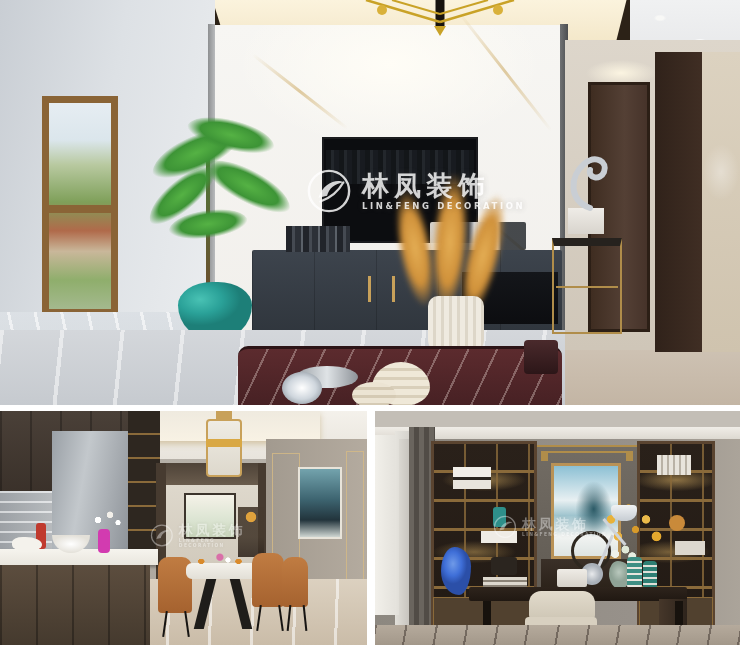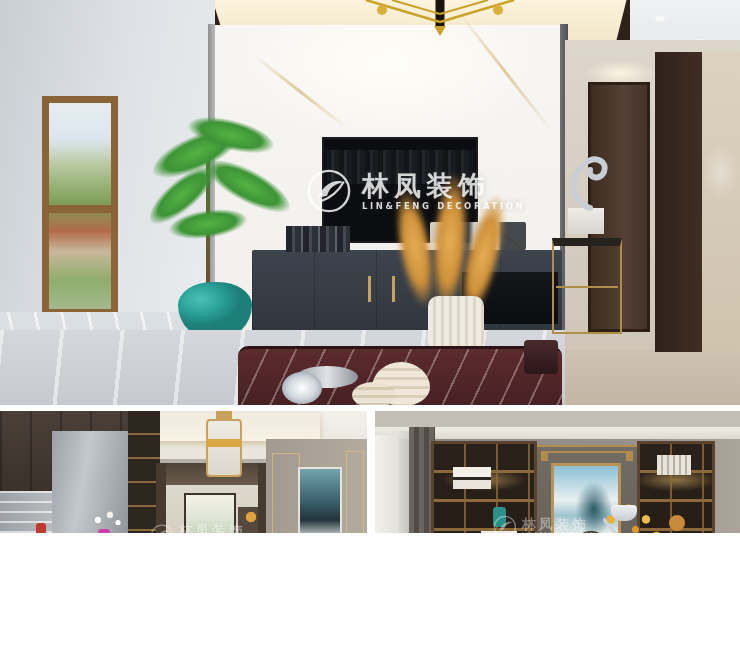--- a/index.html
+++ b/index.html
@@ -1,16 +1,16 @@
 <!DOCTYPE html>
 <html style="--gold: #c8a15a; --marble-white: #f5f4f1; --cabinet-dark: #3c434b; --teal-pot: #2aa198; --pampas-gold: #d0913a; --wood-brown: #8a6436; --chair-tan: #b5713c; --floor-beige: #d8ccbd; --shelf-bronze: #5a4430; --painting-blue: #8cc0d4; --door-brown: #3f2d21; --burgundy-marble: #5c2b2e; --accent-blue-vase: #3f6fd8;"><head>
 <meta charset="utf-8">
 <style>
   html,body{margin:0;padding:0;background:#ffffff;font-family:"DejaVu Sans","Liberation Sans",sans-serif;}
-  .canvas{position:relative;width:740px;height:533px;background:#ffffff;overflow:hidden;}
+  .canvas{position:relative;width:740px;height:645px;background:#ffffff;overflow:hidden;}
   .photo{position:absolute;margin:0;overflow:hidden;background:#e9ebed;}
   .ab{position:absolute;}
   
   .photo-top{left:0;top:0;width:740px;height:405px;}
   .photo-bl{left:0;top:411px;width:367px;height:234px;}
   .photo-br{left:375px;top:411px;width:365px;height:234px;}
 
   
   .t-wall{left:0;top:0;width:740px;height:405px;background:linear-gradient(180deg,#eef0f2 0%,#e7e9ec 55%,#dfe2e6 100%);}
   .t-ceiling-left{left:0;top:0;width:260px;height:120px;background:linear-gradient(115deg,#d6dadf 0%,#e9ecef 70%);clip-path:polygon(0 0,100% 0,62% 55%,0 100%);}

